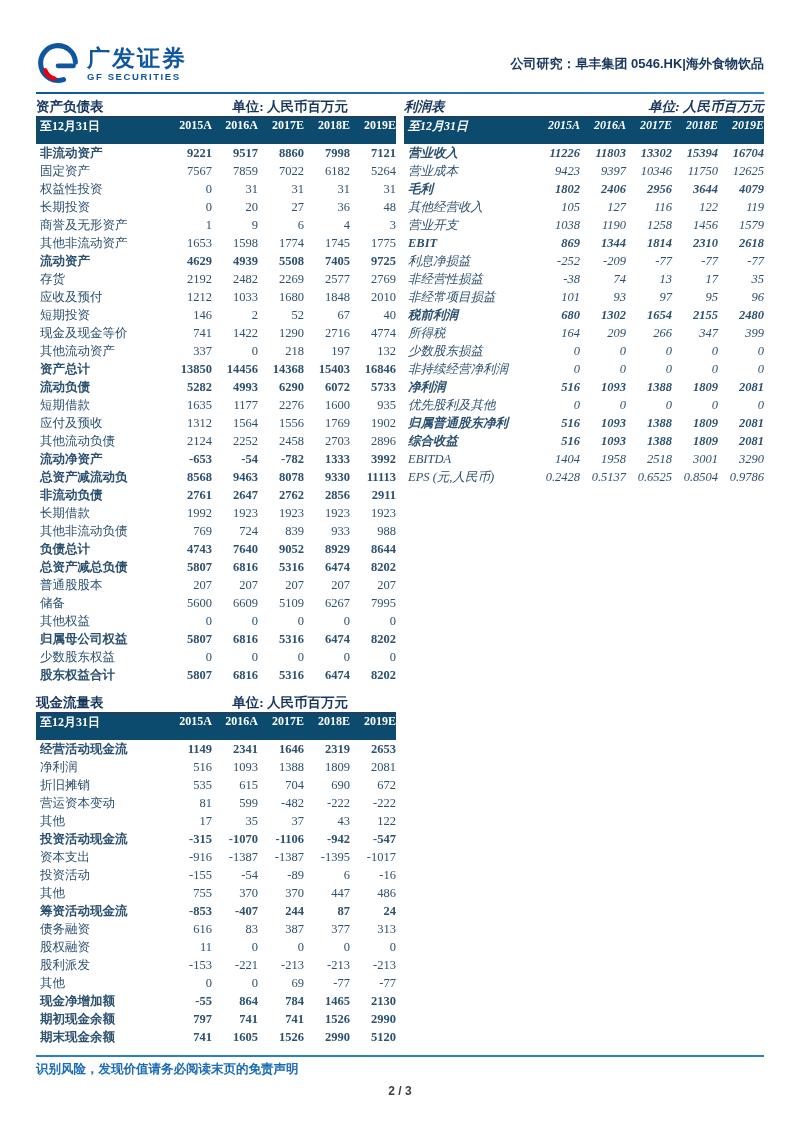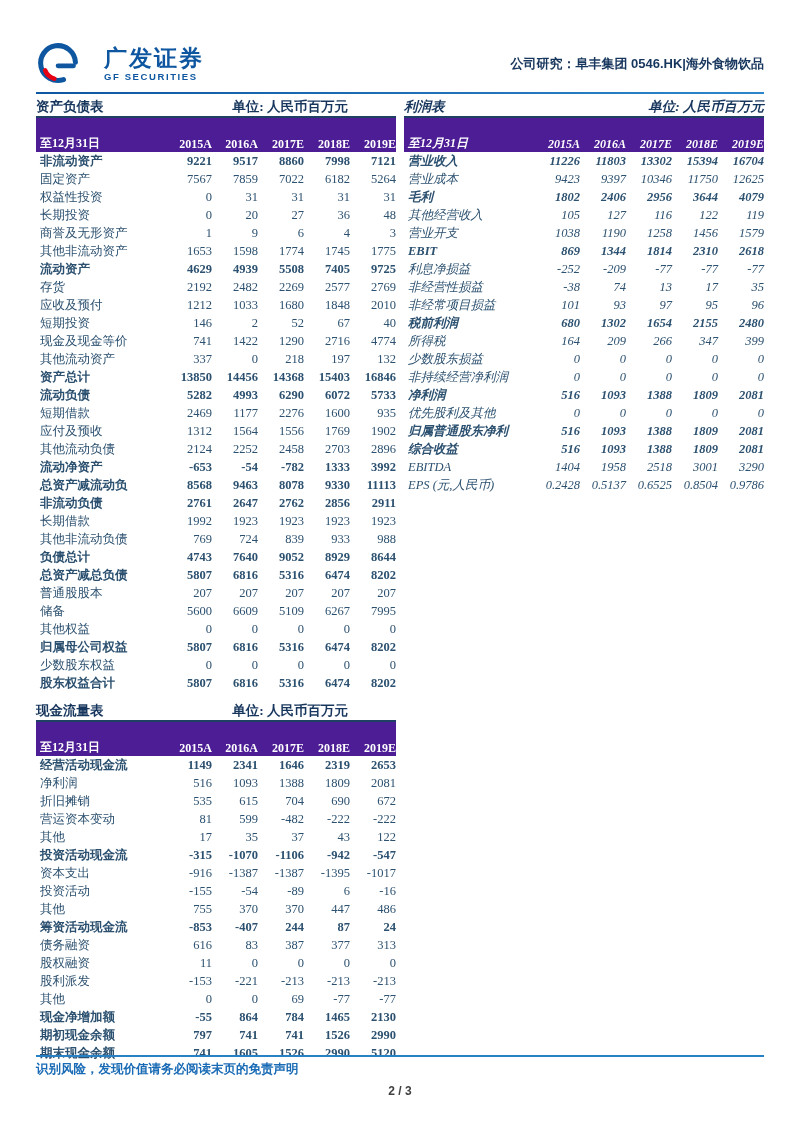--- a/index.html
+++ b/index.html
@@ -3,38 +3,38 @@
 <meta charset="utf-8">
 <style>
   html,body{margin:0;padding:0;}
   body{
     width:800px;height:1131px;background:#ffffff;
     font-family:"Liberation Sans",sans-serif;position:relative;overflow:hidden;
   }
   .page{position:absolute;inset:0;}
 
   
-  .logo{position:absolute;left:36px;top:42px;display:flex;align-items:center;gap:24px;}
+  .logo{position:absolute;left:36px;top:42px;display:flex;align-items:center;gap:7px;}
   .logo-mark{width:44px;height:44px;flex:0 0 auto;}
   .logo-text{display:flex;flex-direction:column;line-height:1.05;}
   .logo-cn{font-size:23px;font-weight:bold;color:#0e57a0;letter-spacing:2px;}
   .logo-en{font-size:9.5px;font-weight:bold;color:#0e57a0;letter-spacing:1.6px;margin-top:2px;}
   .header-right{position:absolute;right:36px;top:55px;font-size:13px;font-weight:bold;color:#17365d;}
   .top-rule{position:absolute;left:36px;right:36px;top:92px;height:2px;
     background:linear-gradient(to right,#0e57a0,#2e86c9);}
 
   
   .col-left{position:absolute;left:36px;top:96px;width:360px;}
   .col-right{position:absolute;left:404px;top:96px;width:360px;font-style:italic;}
   .fin-table{width:100%;}
   .titlebar{display:flex;align-items:flex-end;height:20px;
     font-family:"Liberation Serif",serif;font-weight:bold;color:#17365d;font-size:13.5px;}
   .unit{margin-left:auto;}
   .unit.inset{margin-right:48px;}
-  .thead{display:flex;align-items:flex-end;height:36px;background:#4c1d95;border-top:2px solid #1f3f63;
+  .thead{display:flex;align-items:flex-start;height:28px;background:#0c4a6e;border-top:2px solid #1f3f63;
     color:#ffffff;font-family:"Liberation Serif",serif;font-weight:bold;font-size:12px;box-sizing:border-box;}
   .trow{display:flex;align-items:center;height:18px;
     font-family:"Liberation Serif",serif;font-size:12.5px;color:#2c5170;}
   .trow.bold{font-weight:bold;}
   .tlabel{flex:1 1 auto;text-align:left;padding-left:4px;white-space:nowrap;overflow:hidden;}
   .tcell{flex:0 0 46px;text-align:right;white-space:nowrap;}
   .cashflow{margin-top:8px;}
 
   
   .footer-rule{position:absolute;left:36px;right:36px;top:1055px;height:2px;background:#2781c4;}
@@ -183,21 +183,21 @@
           <div class="trow bold">
             <span class="tlabel">流动负债</span>
             <span class="tcell">5282</span>
             <span class="tcell">4993</span>
             <span class="tcell">6290</span>
             <span class="tcell">6072</span>
             <span class="tcell">5733</span>
           </div>
           <div class="trow">
             <span class="tlabel">短期借款</span>
-            <span class="tcell">2469</span>
+            <span class="tcell">1635</span>
             <span class="tcell">1177</span>
             <span class="tcell">2276</span>
             <span class="tcell">1600</span>
             <span class="tcell">935</span>
           </div>
           <div class="trow">
             <span class="tlabel">应付及预收</span>
             <span class="tcell">1312</span>
             <span class="tcell">1564</span>
             <span class="tcell">1556</span>

